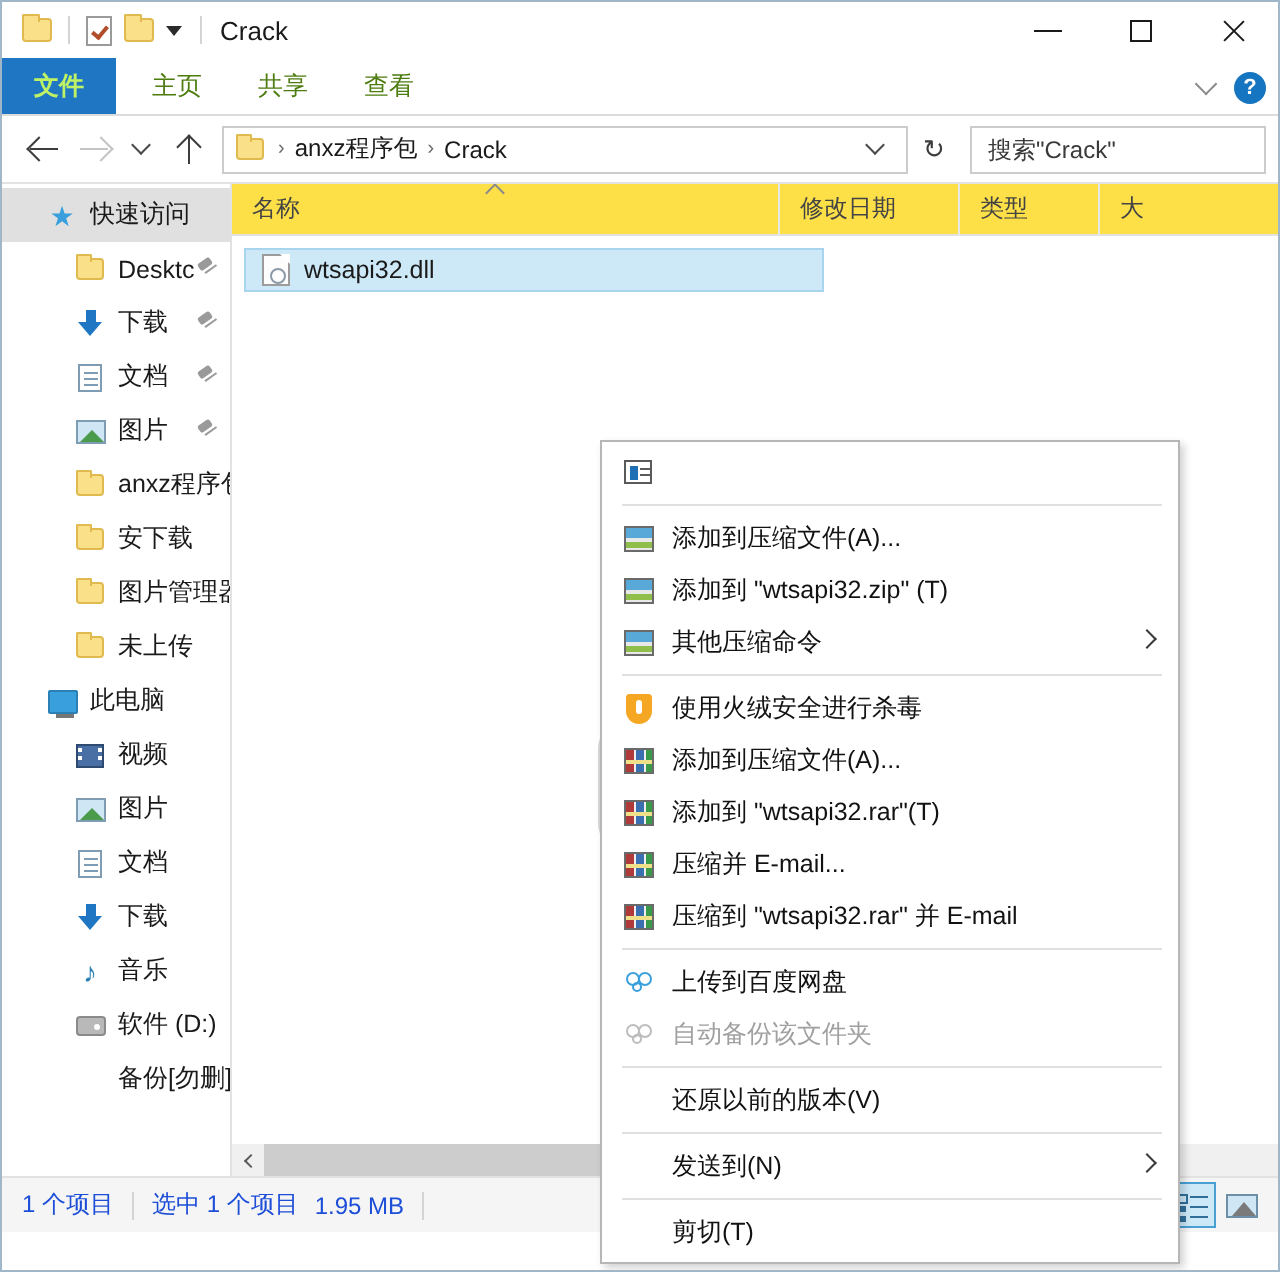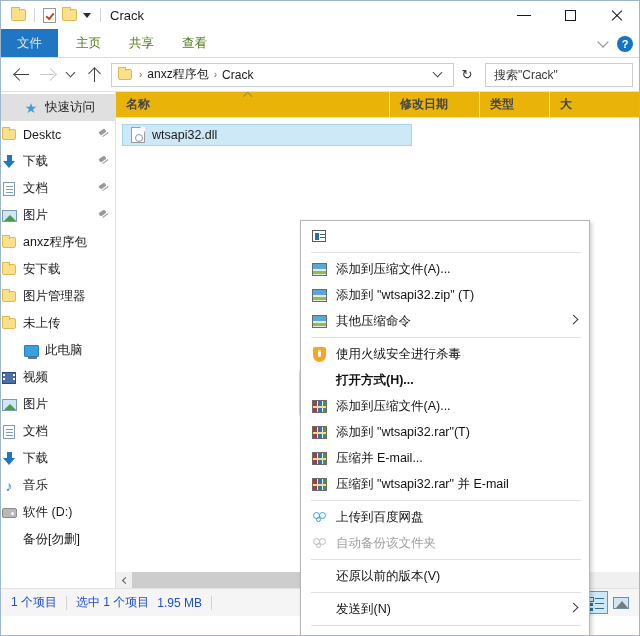--- a/index.html
+++ b/index.html
@@ -109,23 +109,24 @@
   }
   .rtab {
     display: flex; align-items: center;
     padding: 0 14px;
     font-size: 12.5px;
     color: #4d7c0f;
     font-family: "Liberation Sans", sans-serif;
   }
   .rtab.file {
     background: #1f77c4;
-    color: #e5e5e5;
+    color: #bef264;
     padding: 0 16px;
     margin-right: 4px;
+    font-weight: bold;
   }
   #ribbon-right {
     position: absolute; right: 6px; top: 0;
     height: 29px; display: flex; align-items: center; gap: 10px;
   }
   .chev-down {
     width: 8px; height: 8px;
     border-right: 1.5px solid #8a8a8a;
     border-bottom: 1.5px solid #8a8a8a;
     transform: rotate(45deg);
@@ -264,21 +265,21 @@
     height: 27px;
     display: flex; align-items: center;
     padding-left: 0;
     font-size: 12.5px;
     color: #1a1a1a;
     white-space: nowrap;
     position: relative;
     font-family: "Liberation Sans", sans-serif;
   }
   .sb-item.root { padding-left: 22px; }
-  .sb-item.child { }
+  .sb-item.child { padding-left: 36px; }
   .sb-item.sel { background: #e0e0e0; }
   .sb-ico {
     width: 16px; height: 16px; flex: none; margin-right: 6px;
     display: inline-flex; align-items: center; justify-content: center;
   }
   .sb-label { overflow: hidden; }
   .pin {
     position: absolute; right: 6px; top: 8px;
     width: 11px; height: 11px;
   }
@@ -372,24 +373,23 @@
   #listpane {
     flex: 1;
     position: relative;
     background: #ffffff;
     overflow: hidden;
   }
   #colheader {
     height: 26px;
     display: flex;
     border-bottom: 1px solid #e2e2e2;
-    background: #eab308;
+    background: #fde047;
     align-items: center;
     position: relative;
-    font-weight: bold;
   }
   .colh {
     font-size: 12px; color: #444; padding-left: 10px;
     height: 26px; display: flex; align-items: center;
     border-right: 1px solid #e8e8e8;
     font-family: "Liberation Sans", sans-serif;
   }
   .colh.name { width: 274px; position: relative; }
   .colh.date { width: 90px; text-align: center; }
   .colh.type { width: 70px; }
@@ -890,24 +890,20 @@
           <span>其他压缩命令</span>
           <span class="cm-sub"></span>
         </div>
         <div class="cm-sep"></div>
         <div class="cm-item">
           <span class="cm-ico">
             <span class="ic-shield"></span>
           </span>
           <span>使用火绒安全进行杀毒</span>
         </div>
-        <div class="cm-item bold">
-          <span class="cm-noico"></span>
-          <span>打开方式(H)...</span>
-        </div>
         <div class="cm-item">
           <span class="cm-ico">
             <span class="ic-rar"></span>
           </span>
           <span>添加到压缩文件(A)...</span>
         </div>
         <div class="cm-item">
           <span class="cm-ico">
             <span class="ic-rar"></span>
           </span>

